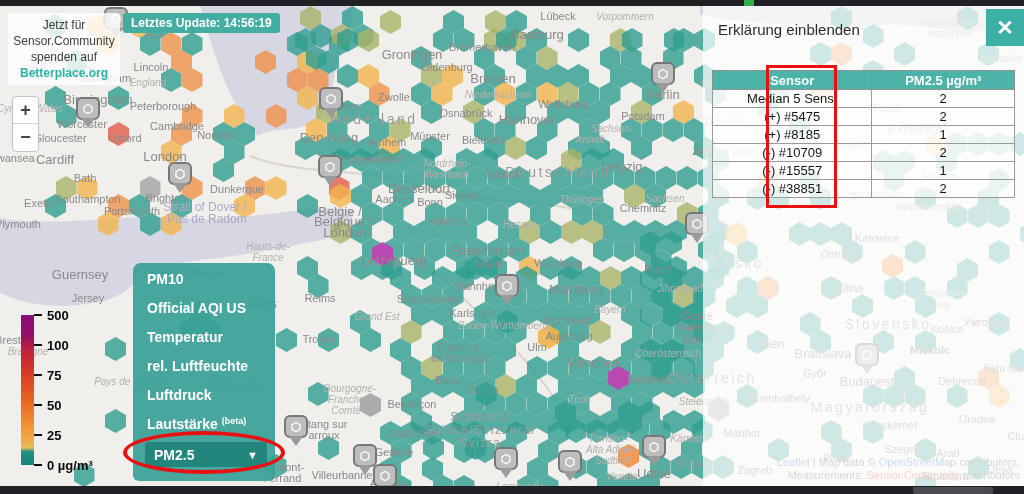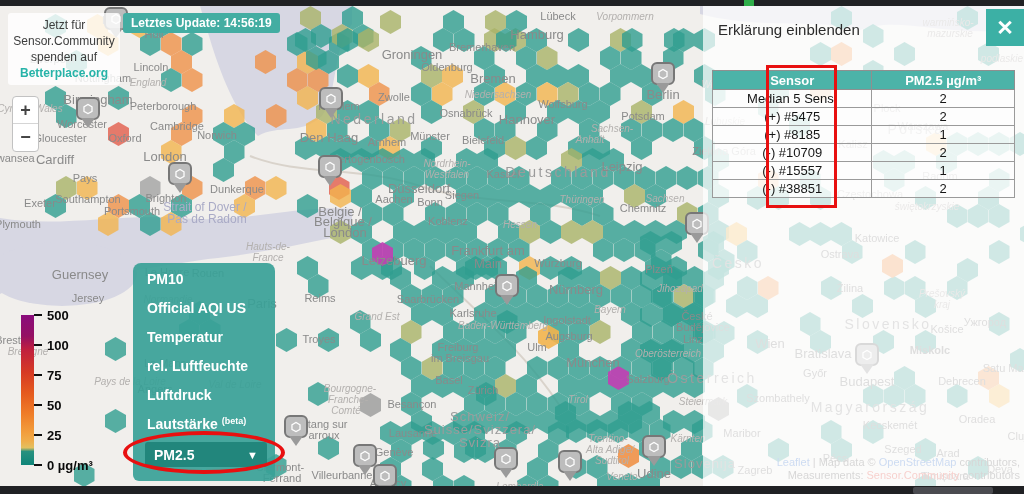--- a/index.html
+++ b/index.html
@@ -600,21 +600,21 @@
         <div class="citylabel lk4" style="left: 98px; top: 93px;">Birmingham</div>
         <div class="citylabel lk0" style="left: 163px; top: 100px;">Peterborough</div>
         <div class="citylabel lk0" style="left: 217px; top: 97px; margin-top: 32px;">Norwich</div>
         <div class="citylabel lk0" style="left: 177px; top: 120px;">Cambridge</div>
         <div class="citylabel lk0" style="left: 125px; top: 132px;">Oxford</div>
         <div class="citylabel lk0" style="left: 82px; top: 118px;">Worcester</div>
         <div class="citylabel lk0" style="left: 60px; top: 132px;">Gloucester</div>
         <div class="citylabel lk1" style="left: 30px; top: 102px;">Cymru / Wales</div>
         <div class="citylabel lk4" style="left: 55px; top: 153px;">Cardiff</div>
         <div class="citylabel lk0" style="left: 12px; top: 152px;">Swansea</div>
-        <div class="citylabel lk0" style="left: 85px; top: 172px;">Pays</div>
+        <div class="citylabel lk0" style="left: 85px; top: 172px;">Bath</div>
         <div class="citylabel lk0" style="left: 40px; top: 197px;">Exeter</div>
         <div class="citylabel lk0" style="left: 18px; top: 218px;">Plymouth</div>
         <div class="citylabel lk0" style="left: 88px; top: 193px;">Southampton</div>
         <div class="citylabel lk0" style="left: 132px; top: 205px;">Portsmouth</div>
         <div class="citylabel lk0" style="left: 166px; top: 192px;">Brighton</div>
         <div class="citylabel lk4" style="left: 165px; top: 150px;">London</div>
         <div class="citylabel lk0" style="left: 237px; top: 183px;">Dunkerque</div>
         <div class="citylabel lk4" style="left: 80px; top: 268px;">Guernsey</div>
         <div class="citylabel lk0" style="left: 88px; top: 292px;">Jersey</div>
         <div class="citylabel lk3" style="left: 205px; top: 201px;">Strait of Dover /</div>

